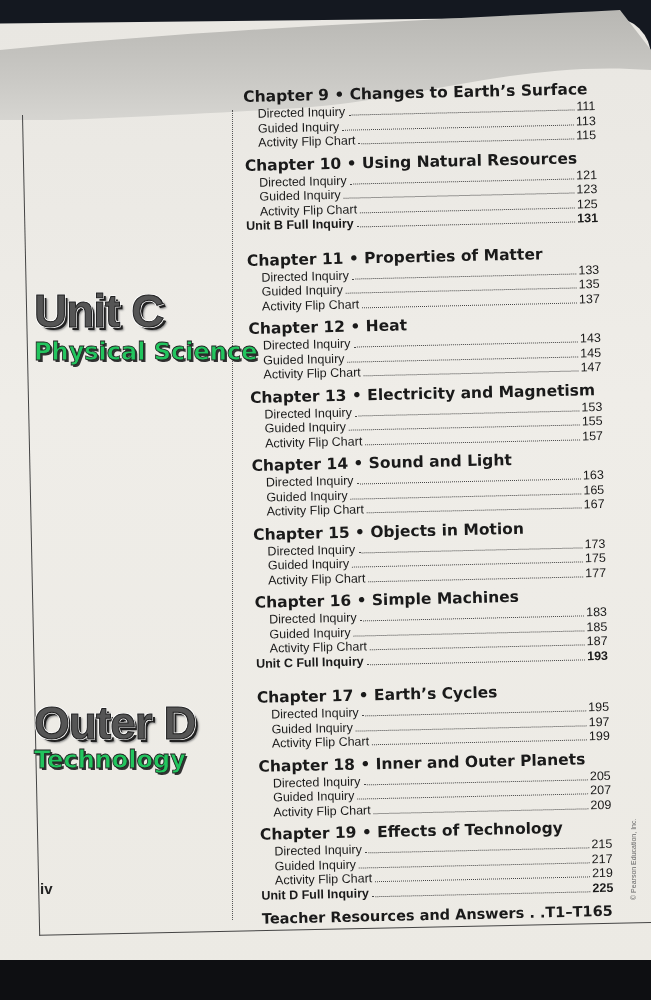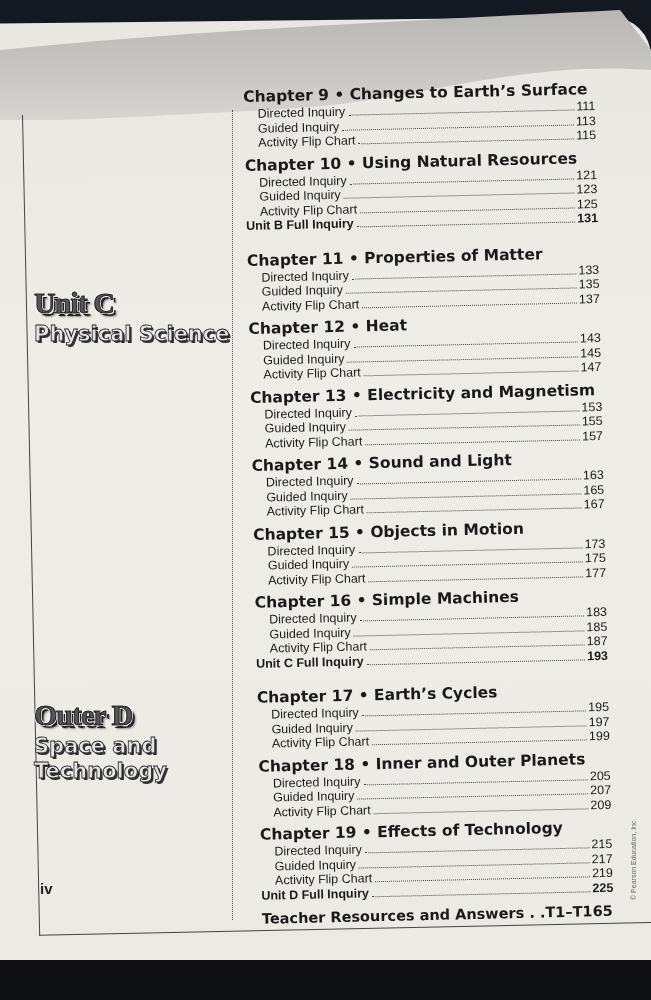--- a/index.html
+++ b/index.html
@@ -23,30 +23,30 @@
     position: absolute; left: 22px; top: 115px; width: 620px; height: 820px;
     border-left: 1.5px solid #444; border-bottom: 1.5px solid #444;
     transform: rotate(-1.2deg); transform-origin: left top;
   }
   .divider {
     position: absolute; left: 232px; top: 110px; height: 810px;
     border-left: 1.5px dotted #555;
   }
   .unit-block { position: absolute; left: 34px; }
   .unit-title {
-    font-family: Liberation Serif, serif; font-weight: bold; font-size: 30px;
+    font-family: Liberation Sans, sans-serif; font-weight: bold; font-size: 46px;
     color: #555; letter-spacing: -1px;
     text-shadow: -1px -1px 0 #fff, 1px -1px 0 #fff, -1px 1px 0 #fff, 1px 1px 0 #fff,
                  3px 3px 0 #222, 4px 4px 2px #888;
     -webkit-text-stroke: 1px #222;
     line-height: 1;
   }
   .unit-sub {
-    font-family: "DejaVu Sans", sans-serif; font-weight: bold; font-size: 21px;
-    color: #e5e5e5; -webkit-text-stroke: 0.8px #222;
+    font-family: "DejaVu Sans", sans-serif; font-weight: bold; font-size: 24px;
+    color: #22c55e; -webkit-text-stroke: 0.8px #222;
     text-shadow: 2px 2px 0 #333;
     line-height: 1.2;
     margin-top: 4px;
   }
   .toc {
     position: absolute; left: 243px; top: 88px; width: 352px;
     transform: rotate(-1.3deg); transform-origin: left top;
     color: #1a1a1a;
   }
   .chapter { margin-bottom: 6px; }
@@ -86,21 +86,20 @@
 <div class="frame"></div>
 <div class="divider"></div>
 
 <div class="unit-block" style="top:288px;">
   <div class="unit-title">Unit C</div>
   <div class="unit-sub">Physical Science</div>
 </div>
 
 <div class="unit-block" style="top:700px;">
   <div class="unit-title">Outer D</div>
-  <div class="unit-sub">Space and</div>
   <div class="unit-sub" style="margin-top:0">Technology</div>
 </div>
 
 <div class="toc" id="toc">
     <div class="chapter">
       <div class="ch-title">Chapter 9 • Changes to Earth’s Surface</div>
       <div class="row">
         <span class="lbl">Directed Inquiry</span>
         <span class="dots"></span>
         <span class="pg">111</span>

